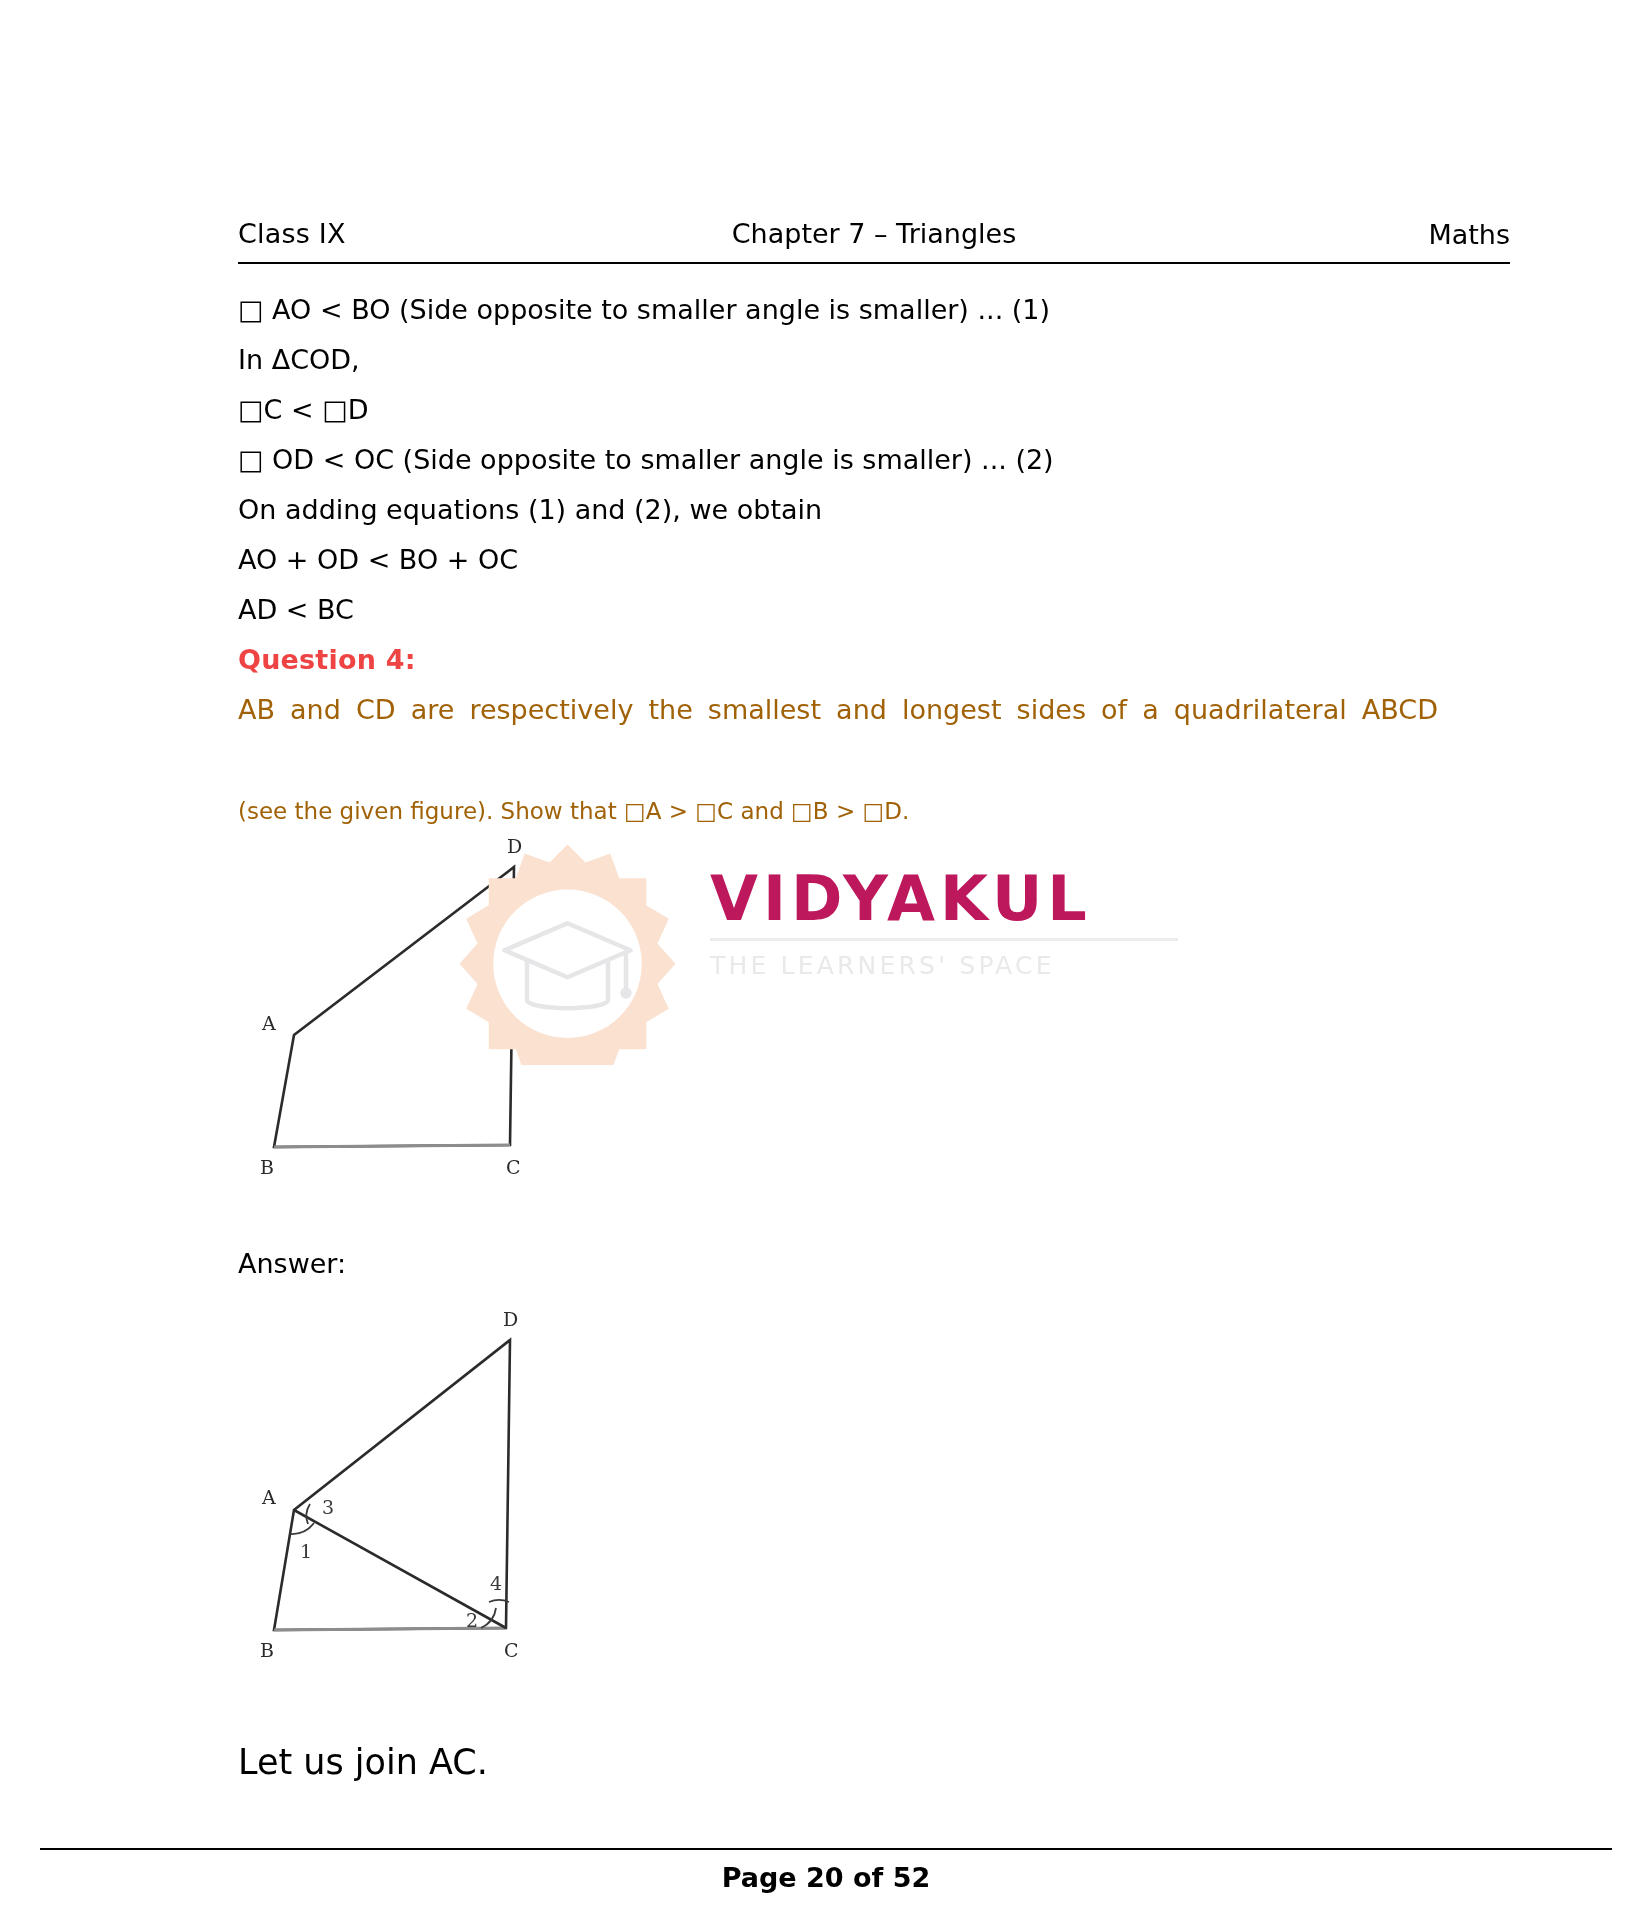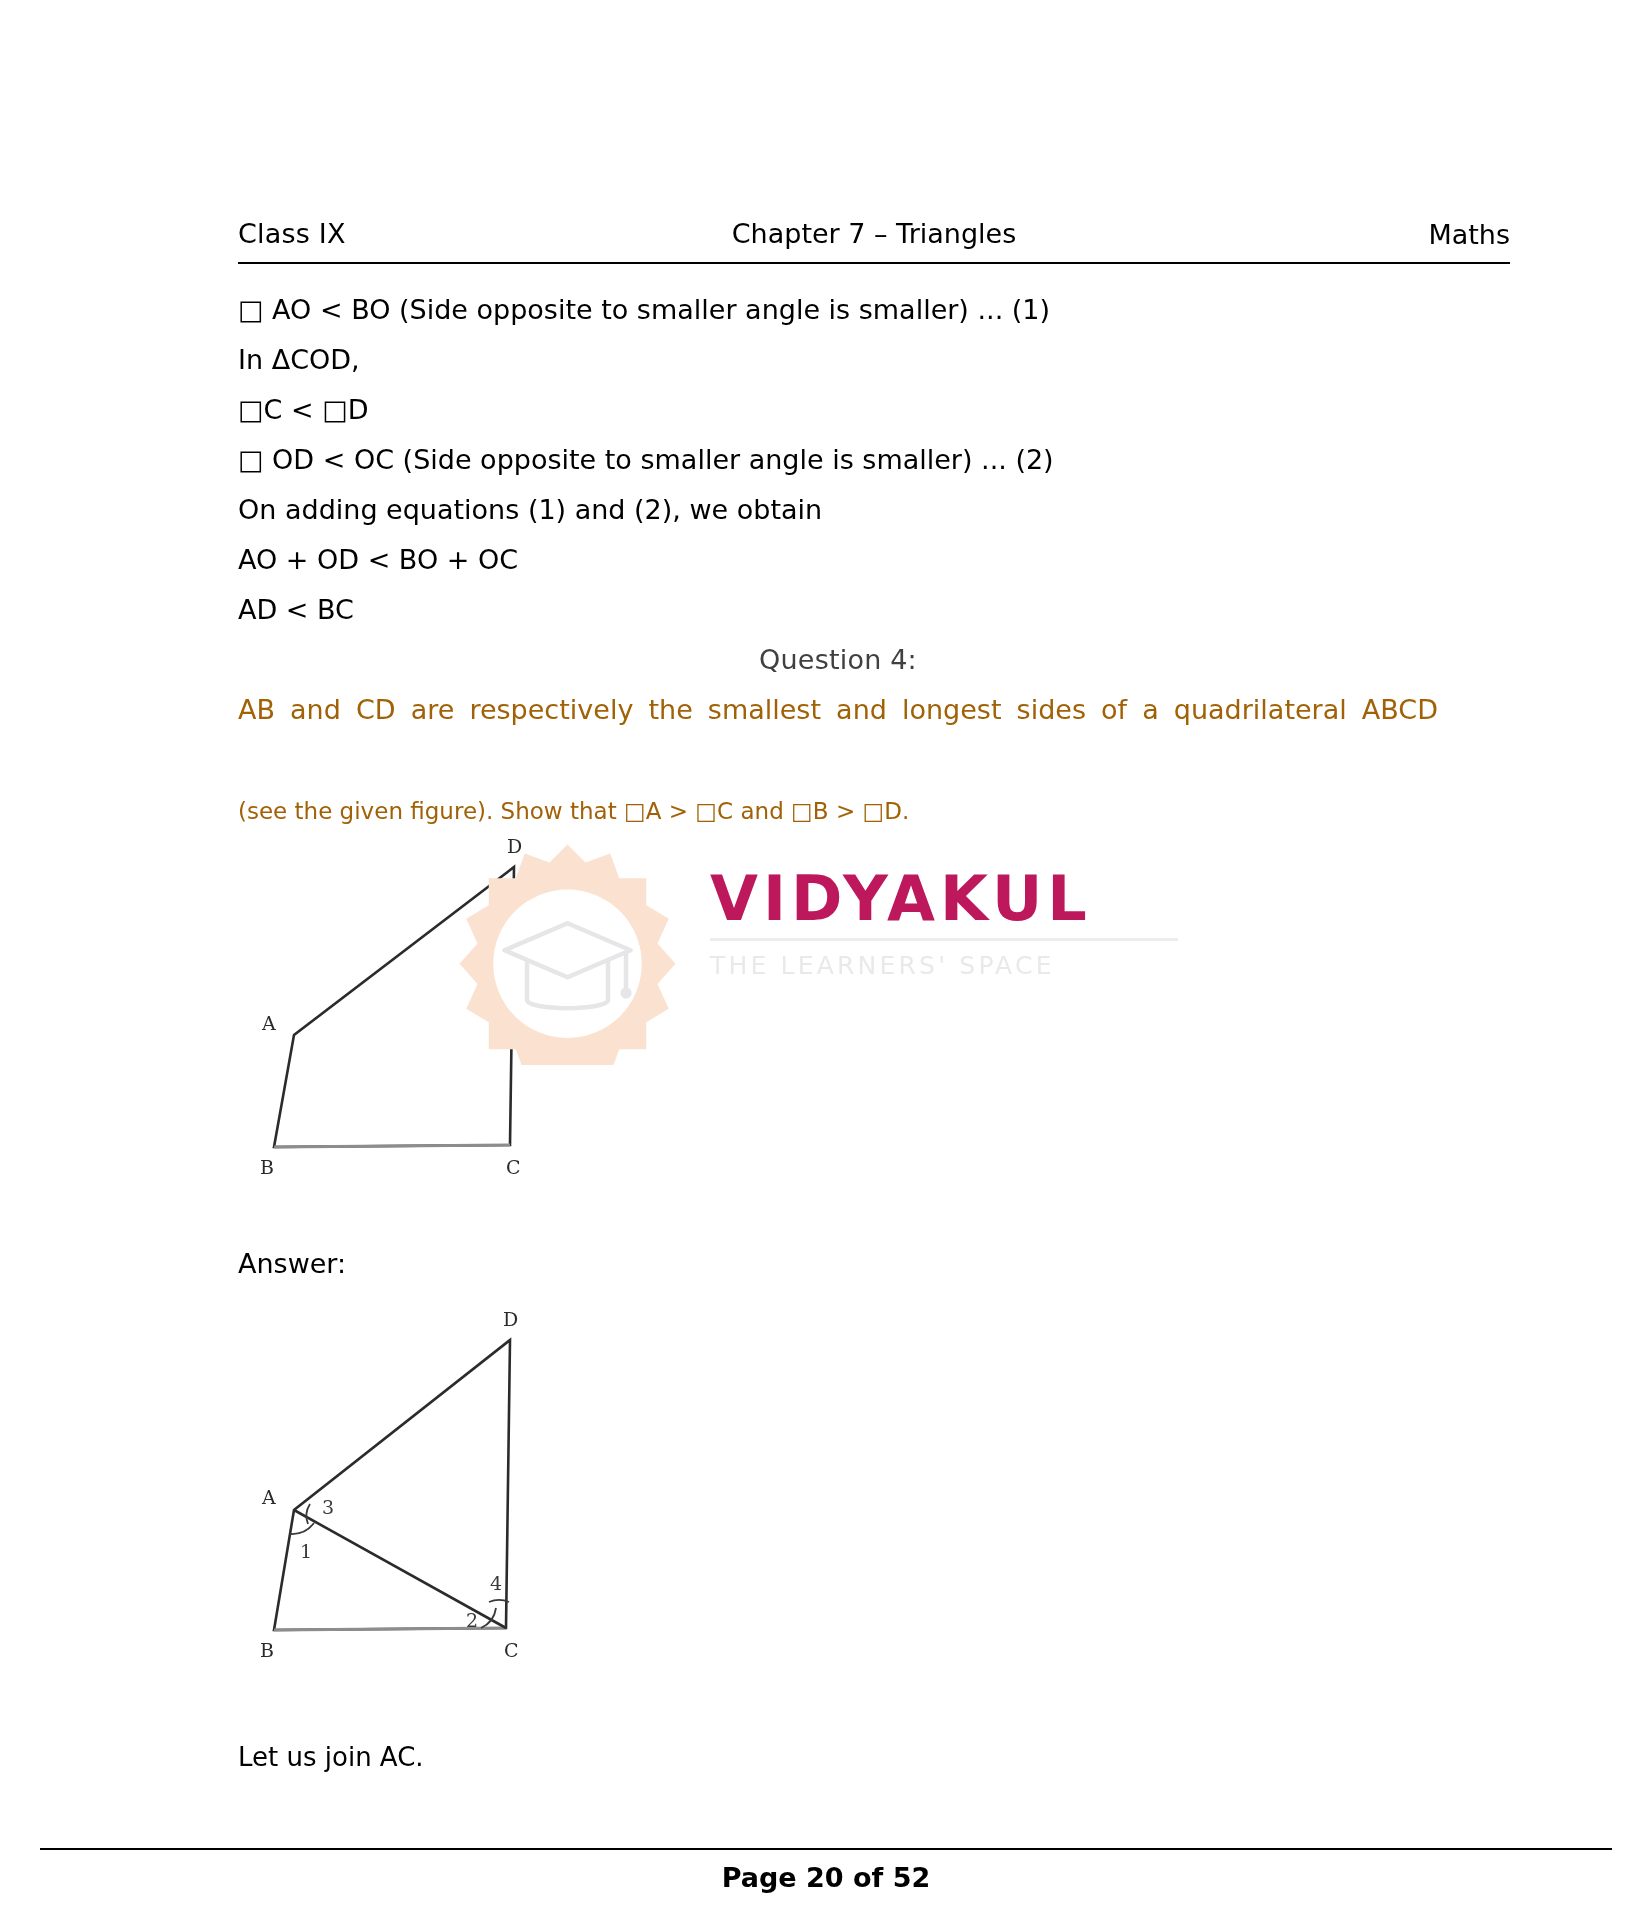--- a/index.html
+++ b/index.html
@@ -70,24 +70,23 @@
   }
   .line {
     font-size: 27px;
     line-height: 50px;
     white-space: nowrap;
     color: #000;
   }
   .qheading {
     font-size: 27px;
     line-height: 50px;
-    font-weight: normal;
-    color: #404040;
+    font-weight: bold;
+    color: #ef4444;
     letter-spacing: 0.2px;
-    text-align: center;
   }
   .para {
     font-size: 27px;
     line-height: 50px;
     text-align: justify;
     width: 1200px;
     color: #a16207;
   }
   .para > span.just-line {
     display: block;
@@ -275,18 +274,18 @@
       <text class="fig-label" x="266" y="367">C</text>
       <text class="fig-label" x="265" y="36">D</text>
 
       <text class="fig-num" x="62" y="268">1</text>
       <text class="fig-num" x="228" y="337">2</text>
       <text class="fig-num" x="84" y="224">3</text>
       <text class="fig-num" x="252" y="300">4</text>
     </svg>
   </div>
 
-  <div style="position:absolute; left:238px; top:1742px; font-size:26px;">Let us join AC.</div>
+  <div style="position:absolute; left:238px; top:1742px; font-size:35px;">Let us join AC.</div>
 
   <div class="footer-rule"></div>
   <div class="footer-text">Page 20 of 52</div>
 
 </div>
 
 </body></html>

